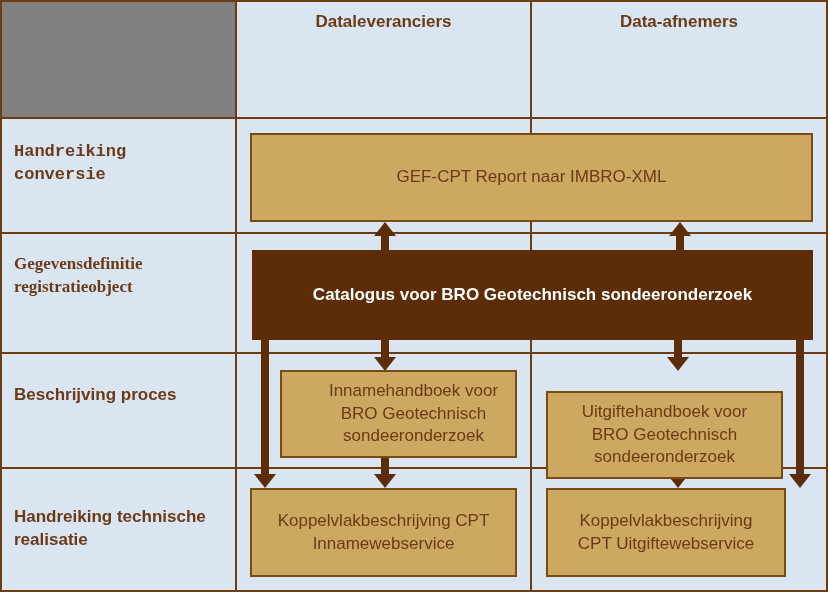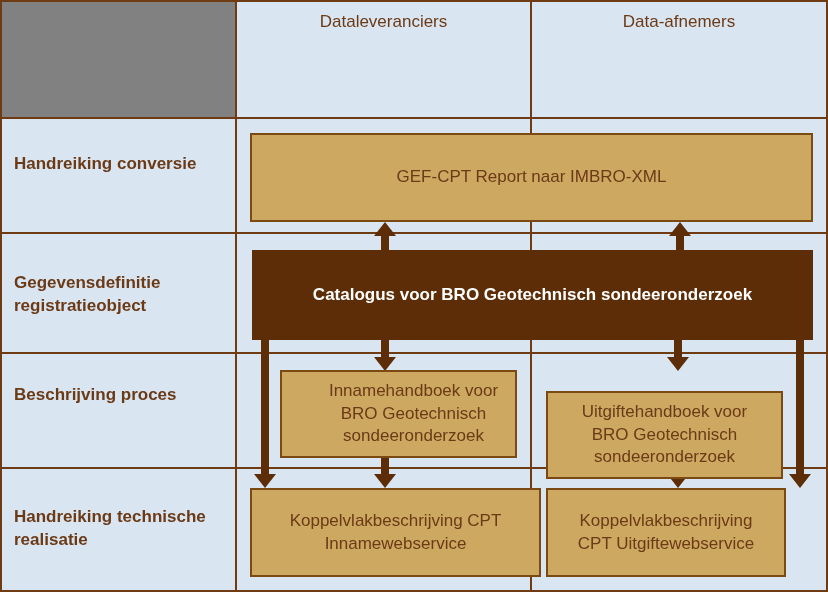--- a/index.html
+++ b/index.html
@@ -7,21 +7,21 @@
   #diagram{
     position:relative;width:828px;height:592px;box-sizing:border-box;
     background:var(--light-blue,#D9E5F1);
     border:2px solid var(--grid-brown,#6E3B13);
     overflow:hidden;
   }
   .gray-cell{position:absolute;left:0;top:0;width:233px;height:115px;background:var(--gray,#818181);}
   .vline{position:absolute;top:0;width:2px;height:588px;background:var(--grid-brown,#6E3B13);}
   .hline{position:absolute;left:0;height:2px;width:824px;background:var(--grid-brown,#6E3B13);}
   .colhead{
-    position:absolute;top:10px;font-weight:normal;font-size:17px;
+    position:absolute;top:10px;font-weight:bold;font-size:17px;
     color:var(--text-brown,#6B3A17);text-align:center;
   }
   .rowlabel{
     position:absolute;left:0;width:233px;box-sizing:border-box;
     display:flex;align-items:center;padding:0 18px 0 12px;
     font-weight:bold;font-size:17px;line-height:1.35;color:var(--text-brown,#6B3A17);
   }
   .tanbox{
     position:absolute;box-sizing:border-box;
     background:var(--tan,#CDA861);border:2px solid var(--tan-border,#7B4A12);
@@ -50,34 +50,34 @@
   <div class="vline" style="left:233px;"></div>
   <div class="vline" style="left:528px;"></div>
   <div class="hline" style="top:115px;"></div>
   <div class="hline" style="top:230px;"></div>
   <div class="hline" style="top:350px;"></div>
   <div class="hline" style="top:465px;"></div>
 
   <div class="colhead" style="left:235px;width:293px;">Dataleveranciers</div>
   <div class="colhead" style="left:530px;width:294px;">Data-afnemers</div>
 
-  <div class="rowlabel" style="top:115px;height:94px;">Handreiking conversie</div>
-  <div class="rowlabel" style="top:233px;height:120px;">Gegevensdefinitie registratieobject</div>
+  <div class="rowlabel" style="top:115px;height:94px;font-family:Liberation Mono, monospace;">Handreiking conversie</div>
+  <div class="rowlabel" style="top:214px;height:120px;font-family:Liberation Serif, serif;">Gegevensdefinitie registratieobject</div>
   <div class="rowlabel" style="top:350px;height:87px;">Beschrijving proces</div>
   <div class="rowlabel" style="top:465px;height:123px;">Handreiking technische realisatie</div>
 
   <div class="tanbox" style="left:248px;top:131px;width:563px;height:89px;">GEF-CPT Report naar IMBRO-XML</div>
 
   <div class="darkbox" style="left:250px;top:248px;width:561px;height:90px;">Catalogus voor BRO Geotechnisch sondeeronderzoek</div>
 
   <div class="tanbox" style="left:278px;top:368px;width:237px;height:88px;padding-left:44px;">Innamehandboek voor BRO Geotechnisch sondeeronderzoek</div>
 
   <div class="tanbox" style="left:544px;top:389px;width:237px;height:88px;">Uitgiftehandboek voor BRO Geotechnisch sondeeronderzoek</div>
 
-  <div class="tanbox" style="left:248px;top:486px;width:291px;height:89px;">Koppelvlakbeschrijving CPT Innamewebservice</div>
+  <div class="tanbox" style="left:248px;top:486px;width:267px;height:89px;">Koppelvlakbeschrijving CPT Innamewebservice</div>
 
   <div class="tanbox" style="left:544px;top:486px;width:240px;height:89px;">Koppelvlakbeschrijving CPT Uitgiftewebservice</div>
 
   <div>
     <div class="arrow-shaft" style="left:379px;top:233px;height:16px;"></div>
     <div class="arrow-head up" style="left:372px;top:220px;"></div>
   </div>
   <div>
     <div class="arrow-shaft" style="left:674px;top:233px;height:16px;"></div>
     <div class="arrow-head up" style="left:667px;top:220px;"></div>

